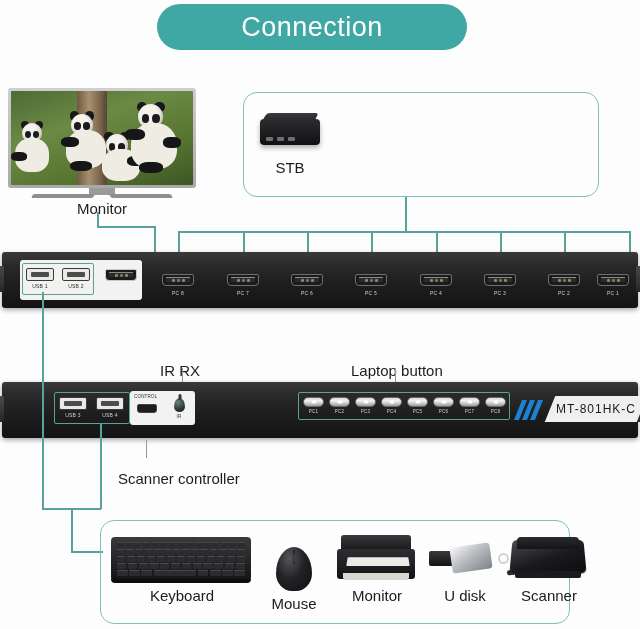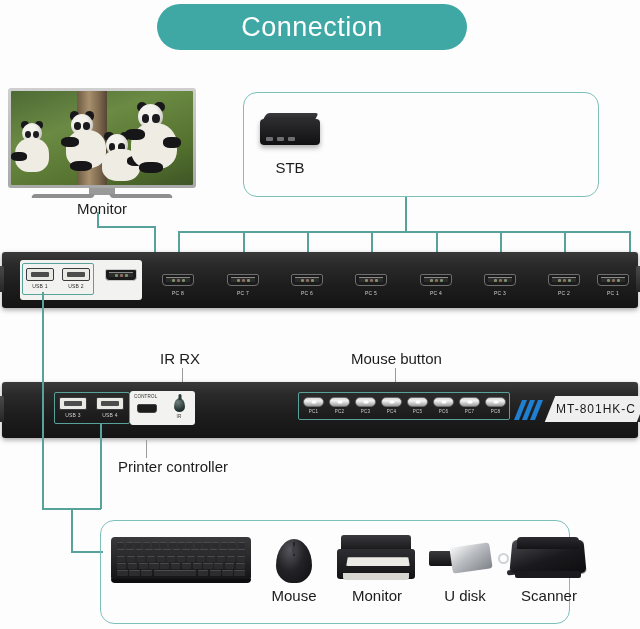--- a/index.html
+++ b/index.html
@@ -233,21 +233,21 @@
   .stripes { position:absolute; display:flex; gap:3px; }
   .stripes i { display:block; width:5px; height:20px; background:#1f7fd0; transform: skewX(-22deg); }
   .model-plate {
     position:absolute; background:#efefef;
     transform: skewX(-22deg);
     display:flex; align-items:center; justify-content:center;
   }
   .model-plate span { transform: skewX(22deg); font-size:12px; color:#1a1a1a; letter-spacing:1px; }
 
   
-  .note { position:absolute; font-size:15px; color:#1c1c1c; white-space:nowrap; }
+  .note { position:absolute; font-size:15px; color:#1c1c1c; white-space:nowrap;margin-top:12px; }
   .leader { position:absolute; width:1px; background:#9a9a9a; }
 
   
   #periph-group { left: 100px; top: 520px; width: 470px; height: 104px; }
   .per-item { position:absolute; text-align:center; }
   .per-item .cap { font-size:15px; color:#1b1b1b; }
   .per-art { position:relative; height:60px; }
 
   .kb-body {
     position:absolute; left:0; top:10px; width:140px; height:44px;
@@ -481,21 +481,21 @@
         <div class="pin"></div>
         <div class="pin red"></div>
         <div class="pin"></div>
       </div>
     <div class="plabel-w" style="left:595px; top:38px; width:32px;">PC 1</div>
   </div>
 
   <div class="note" style="left:160px; top:350px;">IR RX</div>
   <div class="leader" style="left:182px; top:368px; height:28px;"></div>
 
-  <div class="note" style="left:351px; top:350px;">Mouse button</div>
+  <div class="note" style="left:351px; top:350px;">Laptop button</div>
   <div class="leader" style="left:395px; top:368px; height:28px;"></div>
 
   <div class="abs panel" id="rear-panel">
     <div class="panel-ear" style="left:-5px;"></div>
     <div class="panel-ear" style="right:-5px;"></div>
 
     <div class="port-hl" style="left:52px; top:10px; width:76px; height:32px;"></div>
 
     <div class="usb" style="left:57px; top:15px; width:28px; height:13px;">
       <div class="usb-inner"></div>
@@ -559,21 +559,21 @@
       <i></i>
         <i></i>
         <i></i>
     </div>
     <div class="model-plate" style="left:548px; top:14px; width:92px; height:26px;">
       <span>MT-801HK-C</span>
     </div>
   </div>
 
   <div class="leader" style="left:146px; top:440px; height:18px;"></div>
-  <div class="note" style="left:118px; top:458px;">Printer controller</div>
+  <div class="note" style="left:118px; top:458px;">Scanner controller</div>
 
   <div class="abs ln lnv" style="left:42px; top:292px; height:24px;"></div>
   <div class="abs ln lnv" style="left:42px; top:316px; height:193px;"></div>
   <div class="abs ln lnv" style="left:100px; top:424px; height:85px;"></div>
   <div class="abs ln lnh" style="left:42px; top:508px; width:59px;"></div>
   <div class="abs ln lnv" style="left:71px; top:508px; height:44px;"></div>
   <div class="abs ln lnh" style="left:71px; top:551px; width:32px;"></div>
 
   <div class="abs groupbox" id="periph-group">
     <div class="per-item" style="left:10px; top:6px; width:142px;">
@@ -649,23 +649,24 @@
                 <i style="flex:4"></i>
                 <i></i>
                 <i></i>
                 <i></i>
                 <i></i>
               </div>
           </div>
         </div>
         <div class="kb-base"></div>
       </div>
-    </div>
-
-    <div class="per-item" style="left:158px; top:6px; width:70px;text-align:center;">
+      <div class="cap">Keyboard</div>
+    </div>
+
+    <div class="per-item" style="left:158px; top:14px; width:70px;text-align:center;">
       <div class="per-art">
         <div class="mouse-body">
             <div class="mouse-split"></div>
             <div class="mouse-wheel"></div>
           </div>
       </div>
       <div class="cap">Mouse</div>
     </div>
 
     <div class="per-item" style="left:232px; top:6px; width:88px;">

